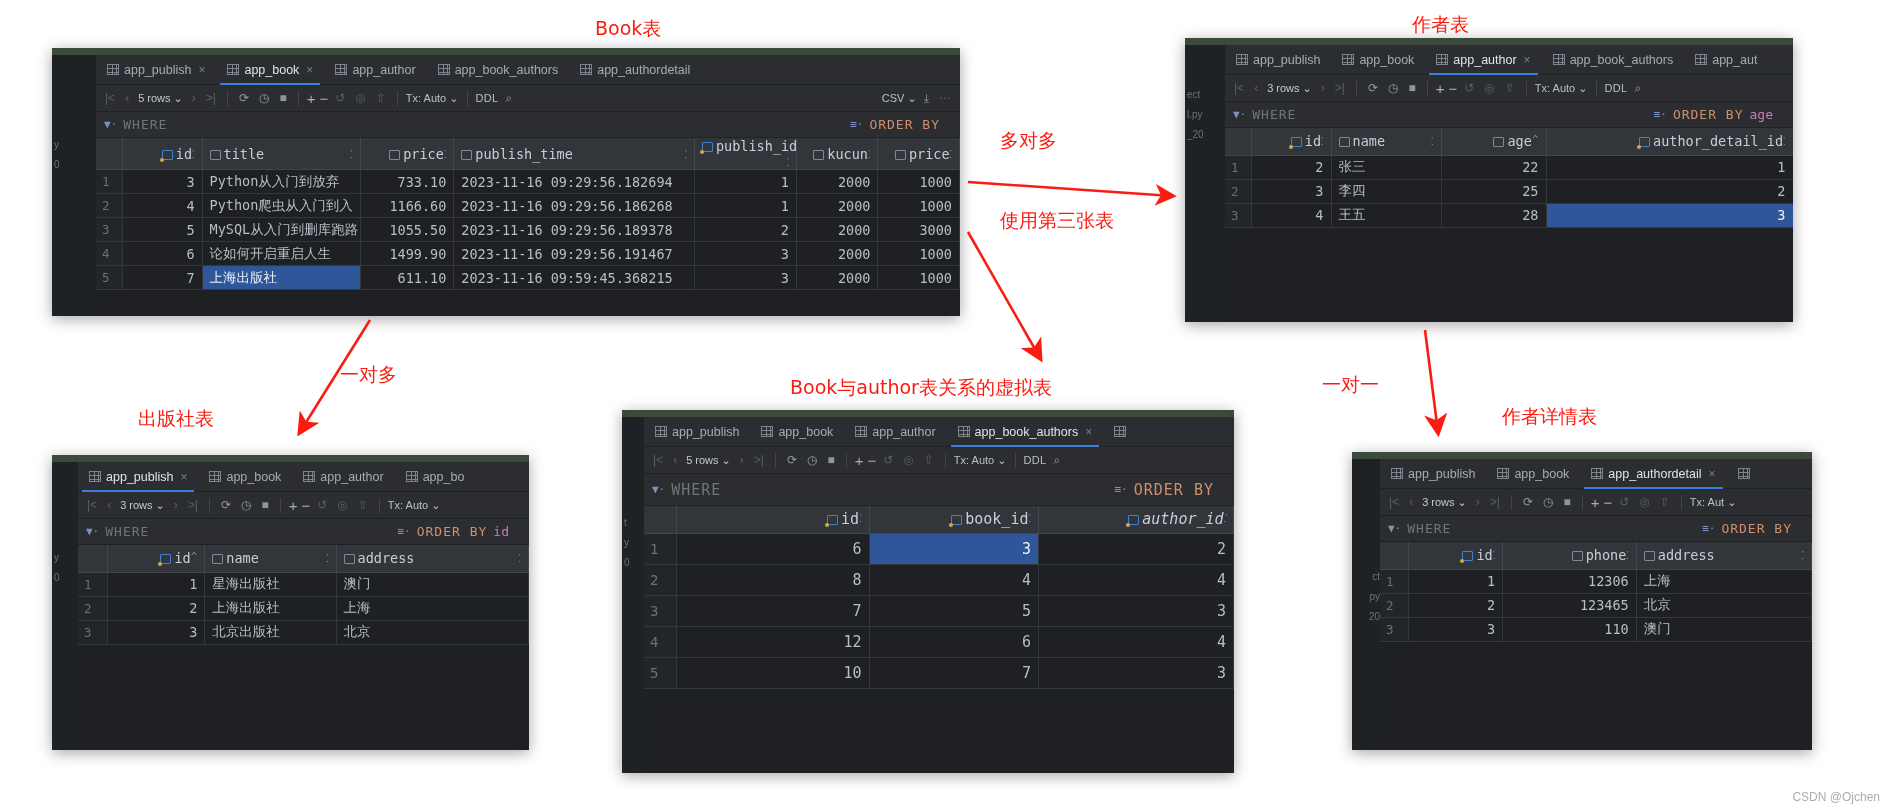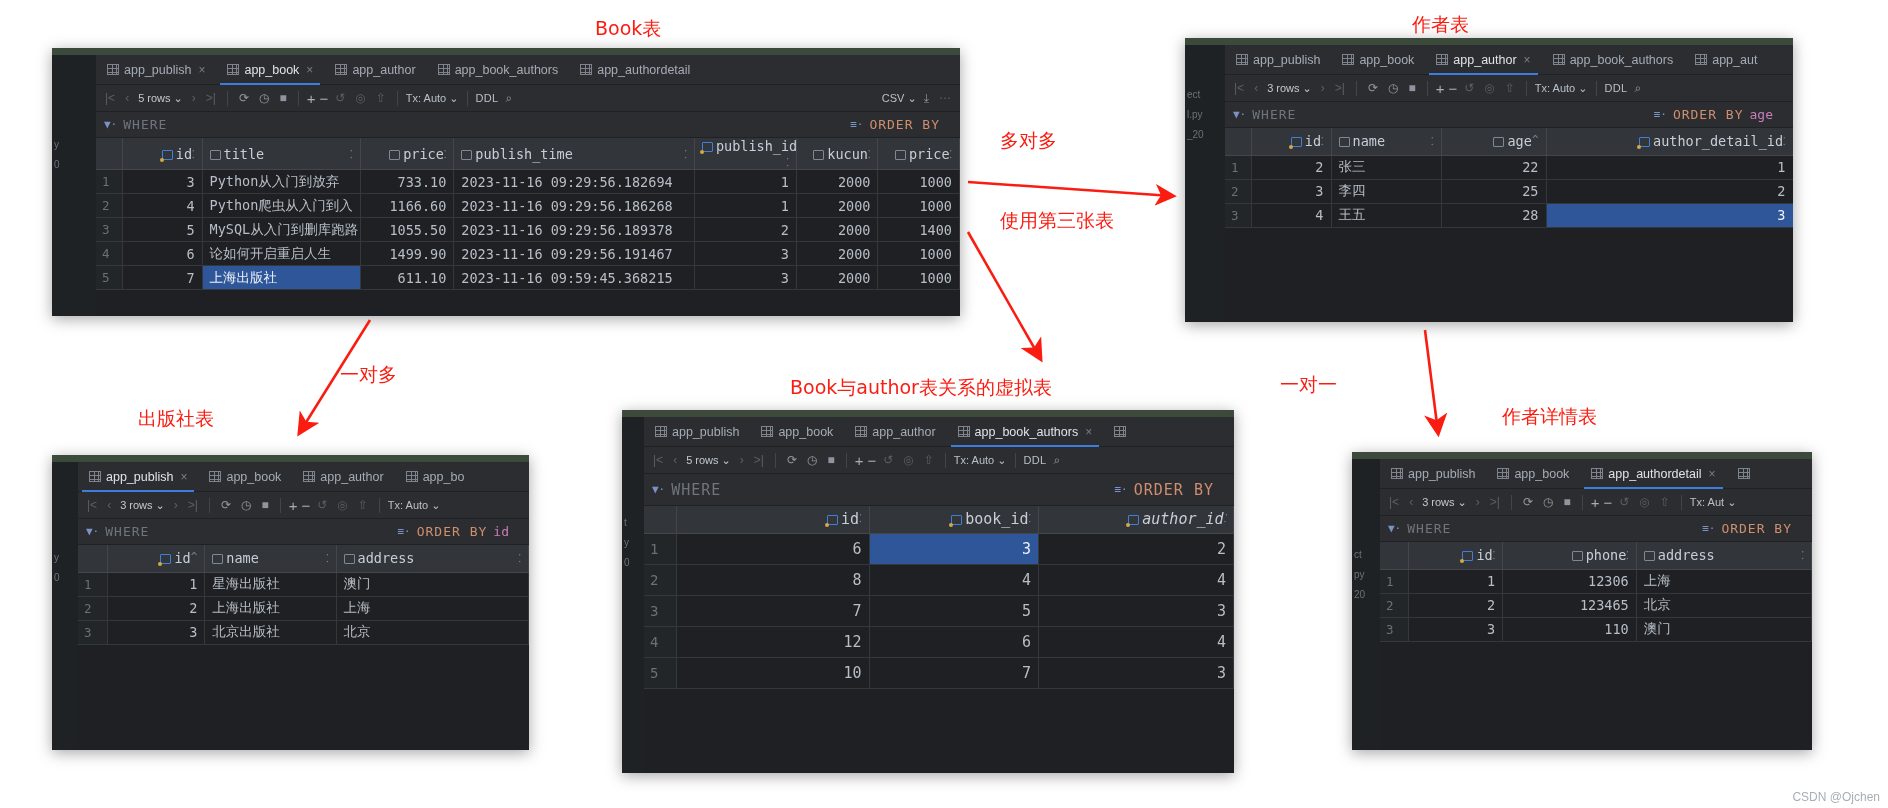--- a/index.html
+++ b/index.html
@@ -253,21 +253,21 @@
                 <td class="num">1000</td>
               </tr>
               <tr>
                 <td class="rowno">3</td>
                 <td class="num">5</td>
                 <td class="">MySQL从入门到删库跑路</td>
                 <td class="num">1055.50</td>
                 <td class="">2023-11-16 09:29:56.189378</td>
                 <td class="num">2</td>
                 <td class="num">2000</td>
-                <td class="num">1400</td>
+                <td class="num">3000</td>
               </tr>
               <tr>
                 <td class="rowno">4</td>
                 <td class="num">6</td>
                 <td class="">论如何开启重启人生</td>
                 <td class="num">1499.90</td>
                 <td class="">2023-11-16 09:29:56.191467</td>
                 <td class="num">3</td>
                 <td class="num">2000</td>
                 <td class="num">1000</td>
@@ -607,21 +607,21 @@
               </tr>
             </tbody>
           </table>
           <div class="emptyfill" style="height: 200px;"></div>
         </div>
     </div>
   </div>
 
   <div class="win" style="left:1352px; top:452px; width:460px; height:298px;">
     <div class="topstrip"></div>
-    <div class="leftgutter" style="width:28px; padding-top:86px;">
+    <div class="leftgutter" style="width:28px; padding-top:108px;text-align:right;">
         <div>ct</div>
         <div>py</div>
         <div>20</div>
       </div>
     <div class="inner" style="left:28px;">
       <div class="tabs">
           <div class="tab">
             <span class="tico"></span>
             <span>app_publish</span>
           </div>
@@ -725,18 +725,18 @@
   </svg>
 
   <div id="anno-layer">
       <div class="anno" style="left: 595px; top: 16px;">Book表</div>
       <div class="anno" style="left: 1412px; top: 12px;">作者表</div>
       <div class="anno" style="left: 1000px; top: 128px;">多对多</div>
       <div class="anno" style="left: 990px; top: 208px; margin-left: 10px;">使用第三张表</div>
       <div class="anno" style="left: 340px; top: 362px;">一对多</div>
       <div class="anno" style="left: 138px; top: 406px;">出版社表</div>
       <div class="anno" style="left: 790px; top: 375px;">Book与author表关系的虚拟表</div>
-      <div class="anno" style="left: 1280px; top: 372px;">一对一</div>
+      <div class="anno" style="left: 1322px; top: 372px;">一对一</div>
       <div class="anno" style="left: 1502px; top: 404px;">作者详情表</div>
     </div>
 
   <div class="watermark">CSDN @Ojchen</div>
 </div>
 
 </body></html>

